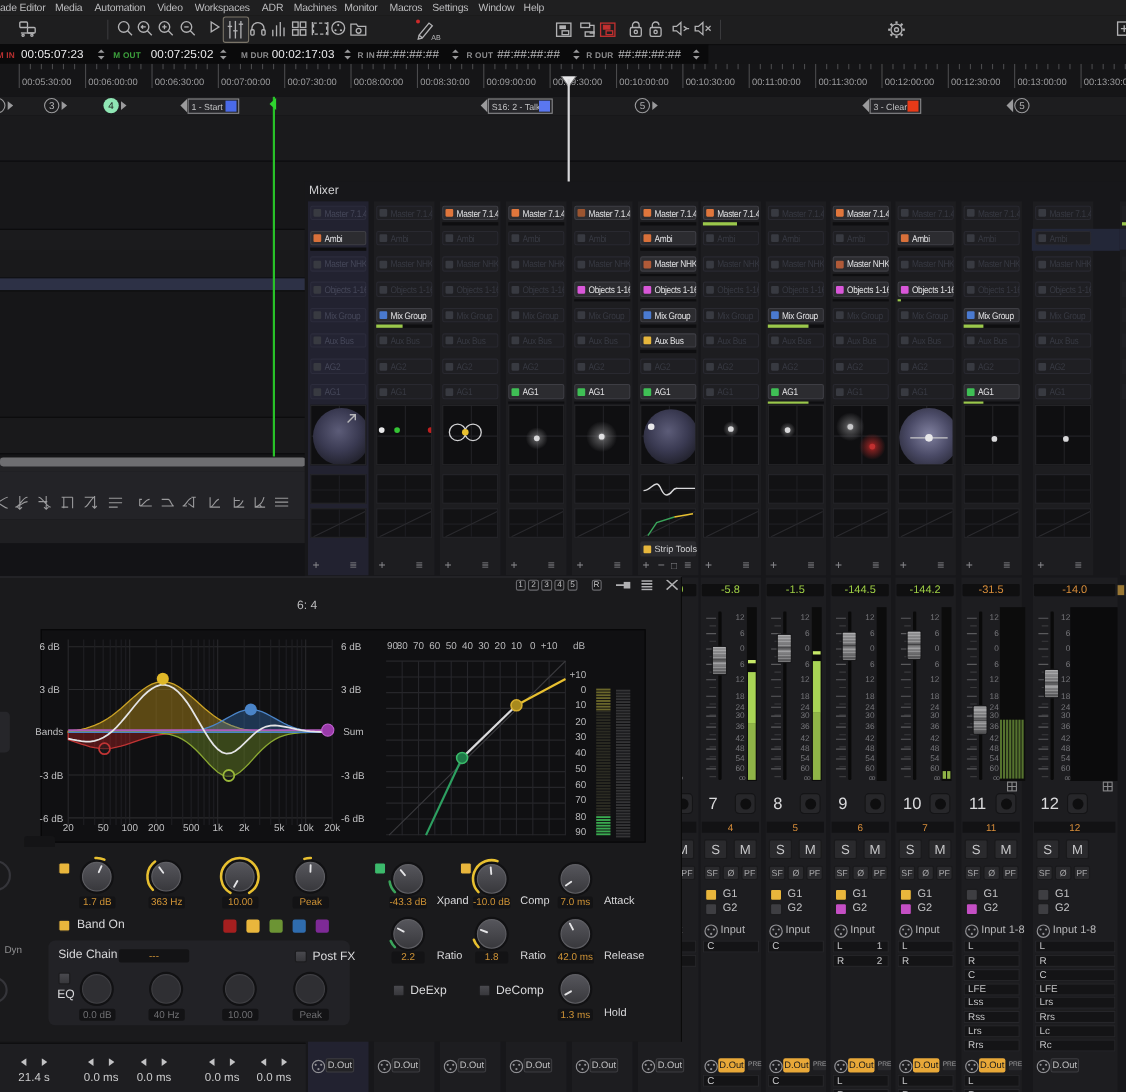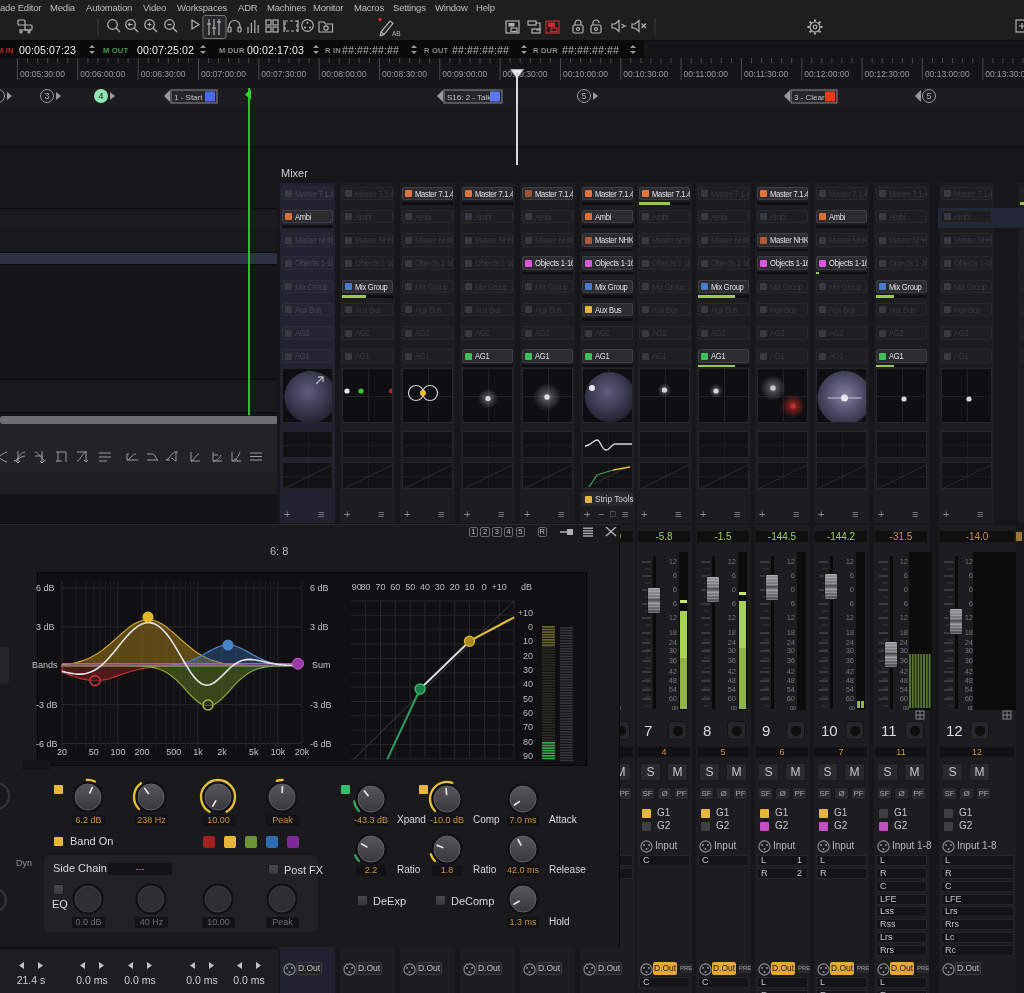--- a/index.html
+++ b/index.html
@@ -982,21 +982,21 @@
     </svg><div class="ab" style="left:955px;top:962px;width:26px;height:13px;background:#232326;border:1px solid #3c3c40;border-radius:2px;box-sizing:border-box;font-size:8.5px;line-height:11px;text-align:center;color:#c0c0c2;">D.Out</div><div class="ab" style="left:1018px;top:183px;width:6px;height:340px;background:#1d1d20;"></div><div class="ab" style="left:1020px;top:186.5px;width:4px;height:13.5px;background:#202024;"></div><div class="ab" style="left:1020px;top:209.75px;width:4px;height:13.5px;background:#202024;"></div><div class="ab" style="left:1020px;top:233.0px;width:4px;height:13.5px;background:#202024;"></div><div class="ab" style="left:1020px;top:256.25px;width:4px;height:13.5px;background:#202024;"></div><div class="ab" style="left:1020px;top:279.5px;width:4px;height:13.5px;background:#202024;"></div><div class="ab" style="left:1020px;top:302.75px;width:4px;height:13.5px;background:#202024;"></div><div class="ab" style="left:1020px;top:326.0px;width:4px;height:13.5px;background:#202024;"></div><div class="ab" style="left:1020px;top:349.25px;width:4px;height:13.5px;background:#202024;"></div><div class="ab" style="left:1020px;top:202.0px;width:4px;height:2.5px;background:#9bc84c;"></div><div class="ab" style="left:1018px;top:208px;width:6px;height:19px;background:#232738;"></div><div class="ab" style="left:1014px;top:531px;width:10px;height:11px;background:#1c1c1e;"></div><div class="ab" style="left:1016px;top:532px;width:6px;height:9px;background:#b98e3a;opacity:.8;"></div><div class="ab" style="left:0px;top:524px;width:620px;height:423px;background:#1a1a1c;border-top:1px solid #2c2c30;border-right:1px solid #0a0a0a;box-sizing:border-box;"></div><div class="ab" style="left:0px;top:647px;width:9px;height:37px;background:#26262a;border-radius:0 4px 4px 0;"></div><div class="ab" style="left:468.5px;top:526.5px;width:9.5px;height:10px;border:1px solid #6a6a6e;border-radius:2px;box-sizing:border-box;font-size:7.5px;line-height:8.5px;text-align:center;color:#c0c0c2;">1</div><div class="ab" style="left:480.3px;top:526.5px;width:9.5px;height:10px;border:1px solid #6a6a6e;border-radius:2px;box-sizing:border-box;font-size:7.5px;line-height:8.5px;text-align:center;color:#c0c0c2;">2</div><div class="ab" style="left:492.1px;top:526.5px;width:9.5px;height:10px;border:1px solid #6a6a6e;border-radius:2px;box-sizing:border-box;font-size:7.5px;line-height:8.5px;text-align:center;color:#c0c0c2;">3</div><div class="ab" style="left:503.9px;top:526.5px;width:9.5px;height:10px;border:1px solid #6a6a6e;border-radius:2px;box-sizing:border-box;font-size:7.5px;line-height:8.5px;text-align:center;color:#c0c0c2;">4</div><div class="ab" style="left:515.7px;top:526.5px;width:9.5px;height:10px;border:1px solid #6a6a6e;border-radius:2px;box-sizing:border-box;font-size:7.5px;line-height:8.5px;text-align:center;color:#c0c0c2;">5</div><div class="ab" style="left:537.5px;top:526.5px;width:9.5px;height:10px;border:1px solid #6a6a6e;border-radius:2px;box-sizing:border-box;font-size:7.5px;line-height:8.5px;text-align:center;color:#c0c0c2;">R</div><svg class="ab" style="left:560px;top:528px;" width="14" height="8" viewBox="0 0 14 8">
       <line x1="0" y1="4" x2="8" y2="4" stroke="#b0b0b2" stroke-width="1.5"></line>
       <rect x="7" y="1" width="6" height="6" fill="#b0b0b2"></rect>
     </svg><svg class="ab" style="left:583px;top:526.5px;" width="11" height="10" viewBox="0 0 11 10">
       <line x1="0" y1="1.2" x2="10" y2="1.2" stroke="#b0b0b2" stroke-width="1.4"></line>
       <line x1="0" y1="3.8" x2="10" y2="3.8" stroke="#b0b0b2" stroke-width="1.4"></line>
       <line x1="0" y1="6.4" x2="10" y2="6.4" stroke="#b0b0b2" stroke-width="1.4"></line>
       <line x1="0" y1="9.0" x2="10" y2="9.0" stroke="#b0b0b2" stroke-width="1.4"></line>
     </svg><svg class="ab" style="left:605px;top:526.5px;" width="12" height="10" viewBox="0 0 12 10">
       <path d="M1 0 L11 9 M11 0 L1 9" stroke="#b0b0b2" stroke-width="1.4"></path>
-    </svg><div class="ab" style="left:270px;top:545px;font-size:11px;color:#bcbcbe;white-space:nowrap;">6: 8</div><div class="ab" style="left:37px;top:572px;width:550px;height:194px;background:#101012;border:1px solid #060607;box-sizing:border-box;"></div><svg class="ab" style="left:0px;top:0px;left:0;top:0;pointer-events:none;" width="620" height="993" viewBox="0 0 620 993">
+    </svg><div class="ab" style="left:270px;top:545px;font-size:11px;color:#bcbcbe;white-space:nowrap;">6: 4</div><div class="ab" style="left:37px;top:572px;width:550px;height:194px;background:#101012;border:1px solid #060607;box-sizing:border-box;"></div><svg class="ab" style="left:0px;top:0px;left:0;top:0;pointer-events:none;" width="620" height="993" viewBox="0 0 620 993">
       <line x1="62.0" y1="587.9" x2="302.0" y2="587.9" stroke="#2a2a2d"></line>
       <line x1="62.0" y1="626.8" x2="302.0" y2="626.8" stroke="#2a2a2d"></line>
       <line x1="62.0" y1="665.7" x2="302.0" y2="665.7" stroke="#38383c"></line>
       <line x1="62.0" y1="704.6" x2="302.0" y2="704.6" stroke="#2a2a2d"></line>
       <line x1="62.0" y1="743.5" x2="302.0" y2="743.5" stroke="#2a2a2d"></line>
       <line x1="62.0" y1="581.4" x2="62.0" y2="750.0" stroke="#28282c"></line>
       <line x1="76.1" y1="581.4" x2="76.1" y2="750.0" stroke="#1f1f23"></line>
       <line x1="86.1" y1="581.4" x2="86.1" y2="750.0" stroke="#1f1f23"></line>
       <line x1="93.8" y1="581.4" x2="93.8" y2="750.0" stroke="#1f1f23"></line>
       <line x1="100.2" y1="581.4" x2="100.2" y2="750.0" stroke="#1f1f23"></line>
@@ -1167,26 +1167,26 @@
       <rect x="560" y="749.2" width="13" height="1.7" fill="#343436"></rect>
       <rect x="560" y="751.8" width="13" height="1.7" fill="#343436"></rect>
       <rect x="560" y="754.4" width="13" height="1.7" fill="#343436"></rect>
       <rect x="560" y="757.0" width="13" height="1.7" fill="#343436"></rect>
       <rect x="560" y="759.6" width="13" height="1.7" fill="#343436"></rect>
     </svg><div class="ab" style="left:53px;top:784px;width:11px;height:11px;border-radius:2px;box-sizing:border-box;background:#e9b63c;border:1px solid #1c1c1e;"></div><svg class="ab" style="left:66px;top:775px;" width="44" height="44" viewBox="0 0 44 44">
       <circle cx="22" cy="22" r="15.5" fill="#111113"></circle>
       <circle cx="22" cy="22" r="13" fill="url(#kf)" stroke="#5e5e63" stroke-width="1"></circle>
       <line x1="23.8" y1="17.9" x2="26.3" y2="12.4" stroke="#e4e4e6" stroke-width="1.7" stroke-linecap="round"></line>
       <path d="M 20.8 5.0 A 17 17 0 0 1 28.9 6.5" fill="none" stroke="#e8c030" stroke-width="2.3" stroke-linecap="round"></path>
-    </svg><div class="ab" style="left:72px;top:815px;width:33px;height:11px;background:#131315;border-radius:2px;font-size:9px;line-height:11px;text-align:center;color:#cf9336;white-space:nowrap;overflow:hidden;">6.2 dB</div><svg class="ab" style="left:129px;top:775px;" width="44" height="44" viewBox="0 0 44 44">
+    </svg><div class="ab" style="left:72px;top:815px;width:33px;height:11px;background:#131315;border-radius:2px;font-size:9px;line-height:11px;text-align:center;color:#cf9336;white-space:nowrap;overflow:hidden;">1.7 dB</div><svg class="ab" style="left:129px;top:775px;" width="44" height="44" viewBox="0 0 44 44">
       <circle cx="22" cy="22" r="15.5" fill="#111113"></circle>
       <circle cx="22" cy="22" r="13" fill="url(#kf)" stroke="#5e5e63" stroke-width="1"></circle>
       <line x1="19.4" y1="18.4" x2="15.8" y2="13.5" stroke="#e4e4e6" stroke-width="1.7" stroke-linecap="round"></line>
       <path d="M 10.0 34.0 A 17 17 0 0 1 12.0 8.2" fill="none" stroke="#e8c030" stroke-width="2.3" stroke-linecap="round"></path>
-    </svg><div class="ab" style="left:135px;top:815px;width:33px;height:11px;background:#131315;border-radius:2px;font-size:9px;line-height:11px;text-align:center;color:#cf9336;white-space:nowrap;overflow:hidden;">238 Hz</div><svg class="ab" style="left:196px;top:775px;" width="44" height="44" viewBox="0 0 44 44">
+    </svg><div class="ab" style="left:135px;top:815px;width:33px;height:11px;background:#131315;border-radius:2px;font-size:9px;line-height:11px;text-align:center;color:#cf9336;white-space:nowrap;overflow:hidden;">363 Hz</div><svg class="ab" style="left:196px;top:775px;" width="44" height="44" viewBox="0 0 44 44">
       <circle cx="22" cy="22" r="15.5" fill="#111113"></circle>
       <circle cx="22" cy="22" r="13" fill="url(#kf)" stroke="#5e5e63" stroke-width="1"></circle>
       <line x1="19.8" y1="25.9" x2="16.8" y2="31.1" stroke="#e4e4e6" stroke-width="1.7" stroke-linecap="round"></line>
       <path d="M 13.5 36.7 A 17 17 0 1 1 30.5 36.7" fill="none" stroke="#e8c030" stroke-width="2.3" stroke-linecap="round"></path>
     </svg><div class="ab" style="left:202px;top:815px;width:33px;height:11px;background:#131315;border-radius:2px;font-size:9px;line-height:11px;text-align:center;color:#cf9336;white-space:nowrap;overflow:hidden;">10.00</div><svg class="ab" style="left:260px;top:775px;" width="44" height="44" viewBox="0 0 44 44">
       <circle cx="22" cy="22" r="15.5" fill="#111113"></circle>
       <circle cx="22" cy="22" r="13" fill="url(#kf)" stroke="#5e5e63" stroke-width="1"></circle>
       <line x1="22.2" y1="17.5" x2="22.4" y2="11.5" stroke="#e4e4e6" stroke-width="1.7" stroke-linecap="round"></line>
       <path d="M 16.7 5.8 A 17 17 0 0 1 22.6 5.0" fill="none" stroke="#e8c030" stroke-width="2.3" stroke-linecap="round"></path>
     </svg><div class="ab" style="left:266px;top:815px;width:33px;height:11px;background:#131315;border-radius:2px;font-size:9px;line-height:11px;text-align:center;color:#cf9336;white-space:nowrap;overflow:hidden;">Peak</div><div class="ab" style="left:53px;top:836px;width:11px;height:11px;border-radius:2px;box-sizing:border-box;background:#e9b63c;border:1px solid #1c1c1e;"></div><div class="ab" style="left:70px;top:835px;font-size:11px;color:#d8d8da;white-space:nowrap;">Band On</div><div class="ab" style="left:203px;top:836px;width:11.5px;height:11.5px;background:#a51f1f;border-radius:2px;"></div><div class="ab" style="left:224px;top:836px;width:11.5px;height:11.5px;background:#e9b63c;border-radius:2px;"></div><div class="ab" style="left:245px;top:836px;width:11.5px;height:11.5px;background:#6c9434;border-radius:2px;"></div><div class="ab" style="left:266px;top:836px;width:11.5px;height:11.5px;background:#2f6cae;border-radius:2px;"></div><div class="ab" style="left:287px;top:836px;width:11.5px;height:11.5px;background:#7e2a96;border-radius:2px;"></div><div class="ab" style="left:44px;top:855px;width:274px;height:77px;background:#222226;border-radius:6px;"></div><div class="ab" style="left:53px;top:862px;font-size:11px;color:#d8d8da;white-space:nowrap;">Side Chain</div><div class="ab" style="left:108px;top:863px;width:64px;height:12px;background:#131315;border-radius:2px;font-size:9px;line-height:12px;text-align:center;color:#cf9336;">---</div><div class="ab" style="left:268px;top:864px;width:11px;height:11px;border-radius:2px;box-sizing:border-box;background:linear-gradient(180deg,#4a4a4f,#37373b);border:1px solid #1c1c1e;"></div><div class="ab" style="left:284px;top:864px;font-size:11px;color:#d8d8da;white-space:nowrap;">Post FX</div><div class="ab" style="left:53px;top:884px;width:11px;height:11px;border-radius:2px;box-sizing:border-box;background:linear-gradient(180deg,#4a4a4f,#37373b);border:1px solid #1c1c1e;"></div><div class="ab" style="left:52px;top:898px;font-size:11px;color:#d8d8da;white-space:nowrap;">EQ</div><svg class="ab" style="left:66px;top:877px;" width="44" height="44" viewBox="0 0 44 44">
@@ -1228,21 +1228,21 @@
     </svg><div class="ab" style="left:432px;top:865px;width:30px;height:11px;background:#131315;border-radius:2px;font-size:9px;line-height:11px;text-align:center;color:#cf9336;white-space:nowrap;overflow:hidden;">1.8</div><div class="ab" style="left:473px;top:864px;font-size:10px;color:#d8d8da;white-space:nowrap;">Ratio</div><svg class="ab" style="left:501px;top:827px;" width="44" height="44" viewBox="0 0 44 44">
       <circle cx="22" cy="22" r="15.5" fill="#111113"></circle>
       <circle cx="22" cy="22" r="13" fill="url(#kf)" stroke="#5e5e63" stroke-width="1"></circle>
       <line x1="19.9" y1="18.0" x2="17.1" y2="12.7" stroke="#e4e4e6" stroke-width="1.7" stroke-linecap="round"></line>
     </svg><div class="ab" style="left:506px;top:865px;width:34px;height:11px;background:#131315;border-radius:2px;font-size:9px;line-height:11px;text-align:center;color:#cf9336;white-space:nowrap;overflow:hidden;">42.0 ms</div><div class="ab" style="left:549px;top:864px;font-size:10px;color:#d8d8da;white-space:nowrap;">Release</div><div class="ab" style="left:357px;top:895px;width:11px;height:11px;border-radius:2px;box-sizing:border-box;background:linear-gradient(180deg,#4a4a4f,#37373b);border:1px solid #1c1c1e;"></div><div class="ab" style="left:373px;top:895px;font-size:11px;color:#d8d8da;white-space:nowrap;">DeExp</div><div class="ab" style="left:435px;top:895px;width:11px;height:11px;border-radius:2px;box-sizing:border-box;background:linear-gradient(180deg,#4a4a4f,#37373b);border:1px solid #1c1c1e;"></div><div class="ab" style="left:451px;top:895px;font-size:11px;color:#d8d8da;white-space:nowrap;">DeComp</div><svg class="ab" style="left:501px;top:877px;" width="44" height="44" viewBox="0 0 44 44">
       <circle cx="22" cy="22" r="15.5" fill="#111113"></circle>
       <circle cx="22" cy="22" r="13" fill="url(#kf)" stroke="#5e5e63" stroke-width="1"></circle>
       <line x1="18.1" y1="24.2" x2="12.9" y2="27.2" stroke="#e4e4e6" stroke-width="1.7" stroke-linecap="round"></line>
     </svg><div class="ab" style="left:507px;top:917px;width:32px;height:11px;background:#131315;border-radius:2px;font-size:9px;line-height:11px;text-align:center;color:#cf9336;white-space:nowrap;overflow:hidden;">1.3 ms</div><div class="ab" style="left:549px;top:916px;font-size:10px;color:#d8d8da;white-space:nowrap;">Hold</div><svg class="ab" style="left:0px;top:782px;" width="12" height="40" viewBox="0 0 12 40">
       <circle cx="-4" cy="14" r="13" fill="none" stroke="#35353a" stroke-width="2"></circle>
-    </svg><div class="ab" style="left:16px;top:858px;font-size:9px;color:#909092;white-space:nowrap;text-align:center;">Dyn</div><svg class="ab" style="left:0px;top:888px;" width="12" height="30" viewBox="0 0 12 30">
+    </svg><div class="ab" style="left:4px;top:858px;font-size:9px;color:#909092;white-space:nowrap;text-align:center;">Dyn</div><svg class="ab" style="left:0px;top:888px;" width="12" height="30" viewBox="0 0 12 30">
       <circle cx="-5" cy="12" r="11" fill="none" stroke="#35353a" stroke-width="2"></circle>
     </svg><div class="ab" style="left:22px;top:760px;width:28px;height:10px;background:#141416;border-radius:3px 3px 0 0;"></div><div class="ab" style="left:0px;top:948px;width:278px;height:45px;background:#1e1e21;border-top:1px solid #0e0e0f;"></div><svg class="ab" style="left:19px;top:962px;" width="24" height="8" viewBox="0 0 24 8">
       <path d="M5 0 L0 3.5 L5 7 z" fill="#c2c2c4"></path>
       <path d="M19 0 L24 3.5 L19 7 z" fill="#c2c2c4"></path>
     </svg><div class="ab" style="left:11px;top:974px;font-size:10.5px;color:#cccccd;white-space:nowrap;width:40px;text-align:center;">21.4 s</div><svg class="ab" style="left:80px;top:962px;" width="24" height="8" viewBox="0 0 24 8">
       <path d="M5 0 L0 3.5 L5 7 z" fill="#c2c2c4"></path>
       <path d="M19 0 L24 3.5 L19 7 z" fill="#c2c2c4"></path>
     </svg><div class="ab" style="left:72px;top:974px;font-size:10.5px;color:#cccccd;white-space:nowrap;width:40px;text-align:center;">0.0 ms</div><svg class="ab" style="left:128px;top:962px;" width="24" height="8" viewBox="0 0 24 8">
       <path d="M5 0 L0 3.5 L5 7 z" fill="#c2c2c4"></path>
       <path d="M19 0 L24 3.5 L19 7 z" fill="#c2c2c4"></path>

